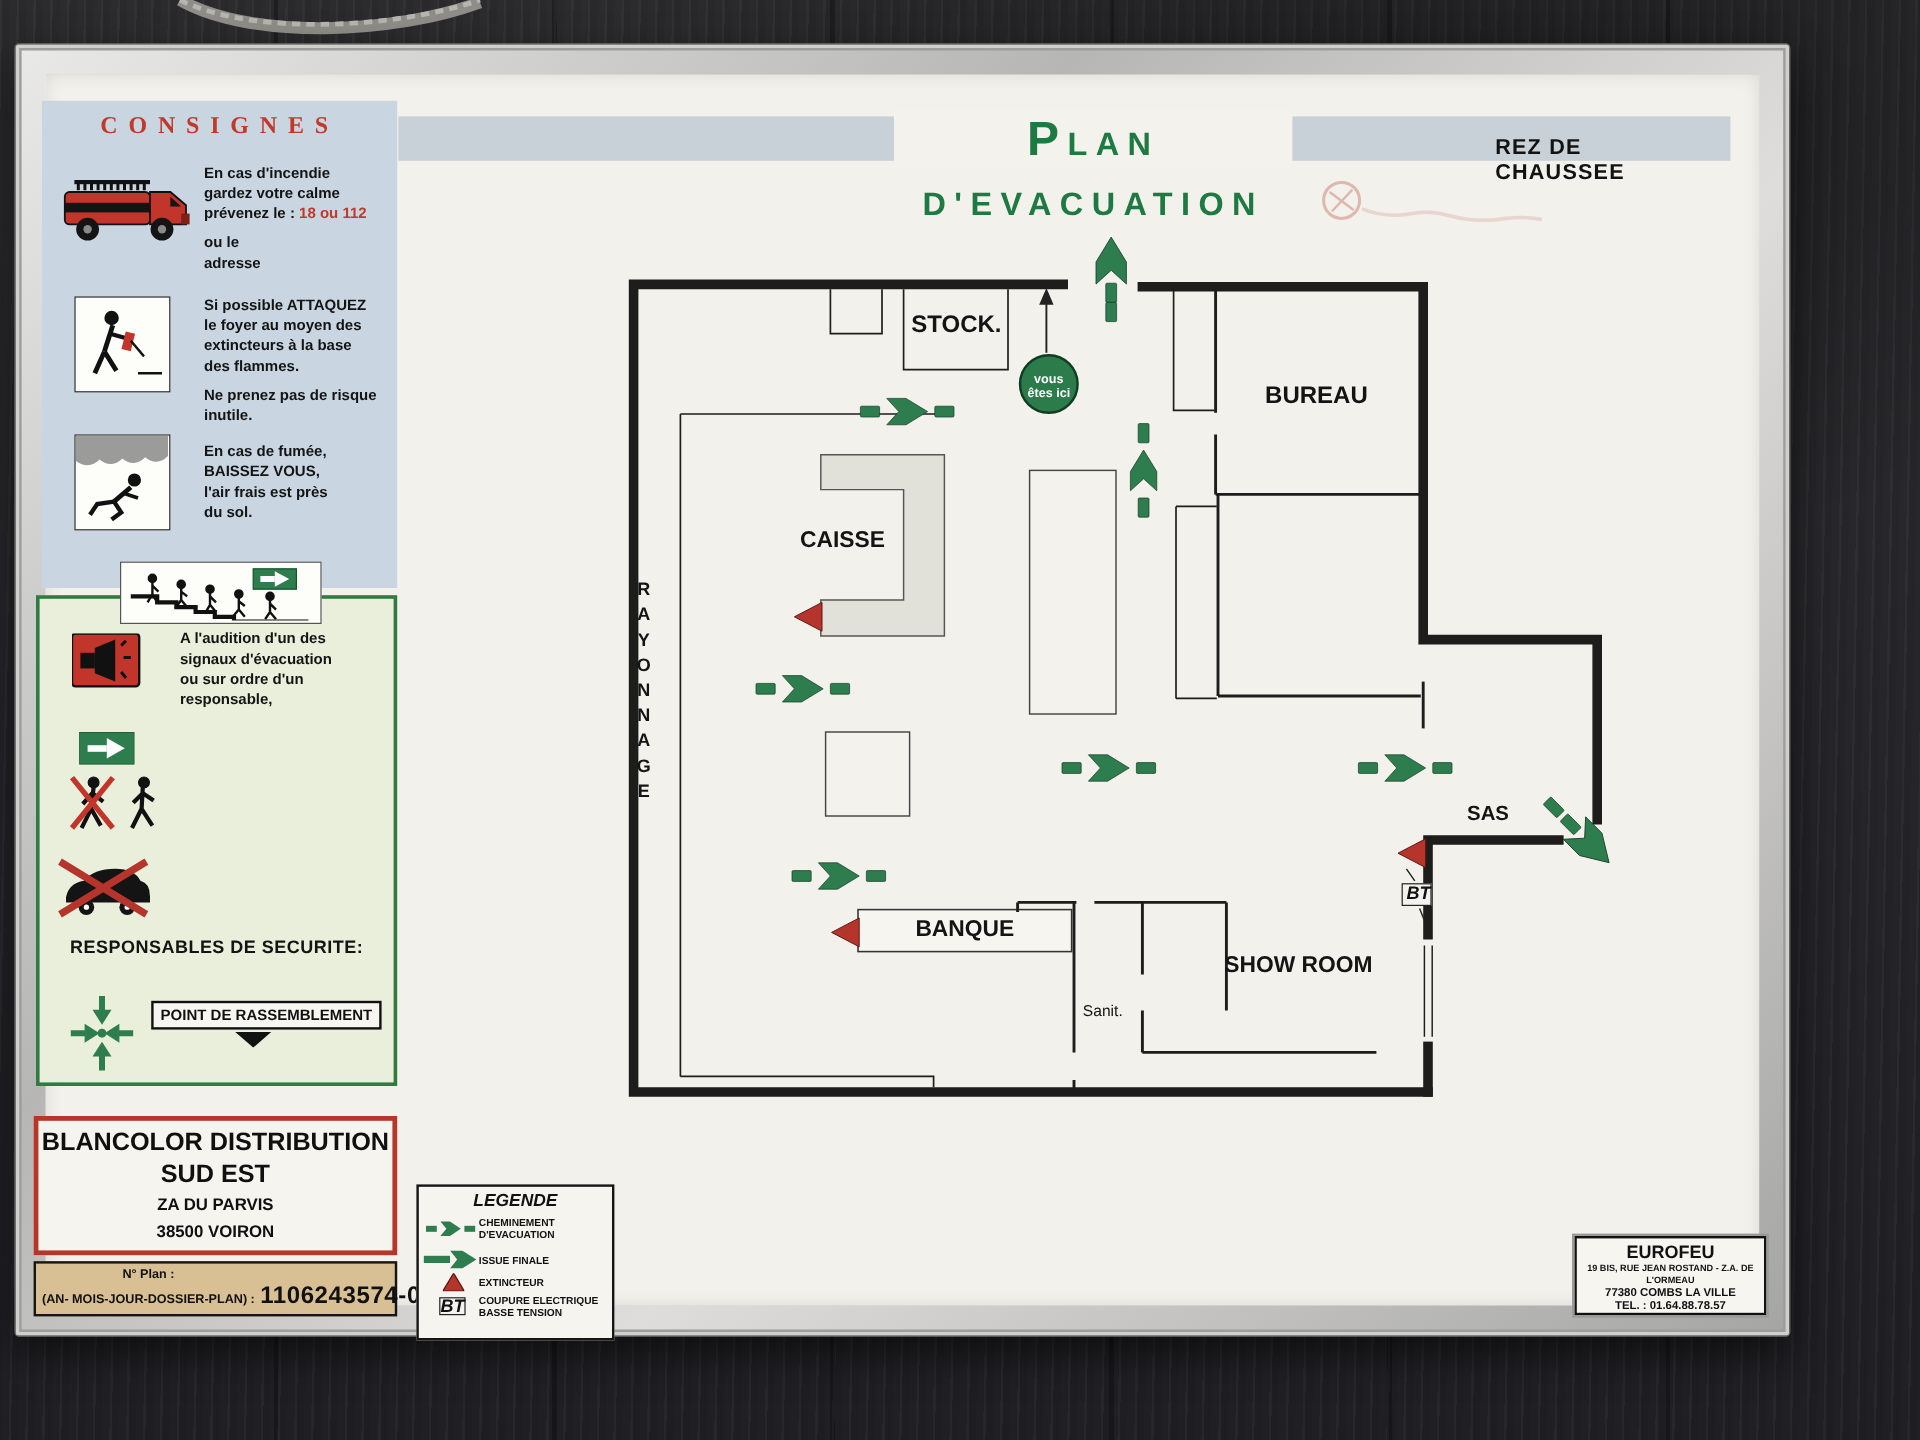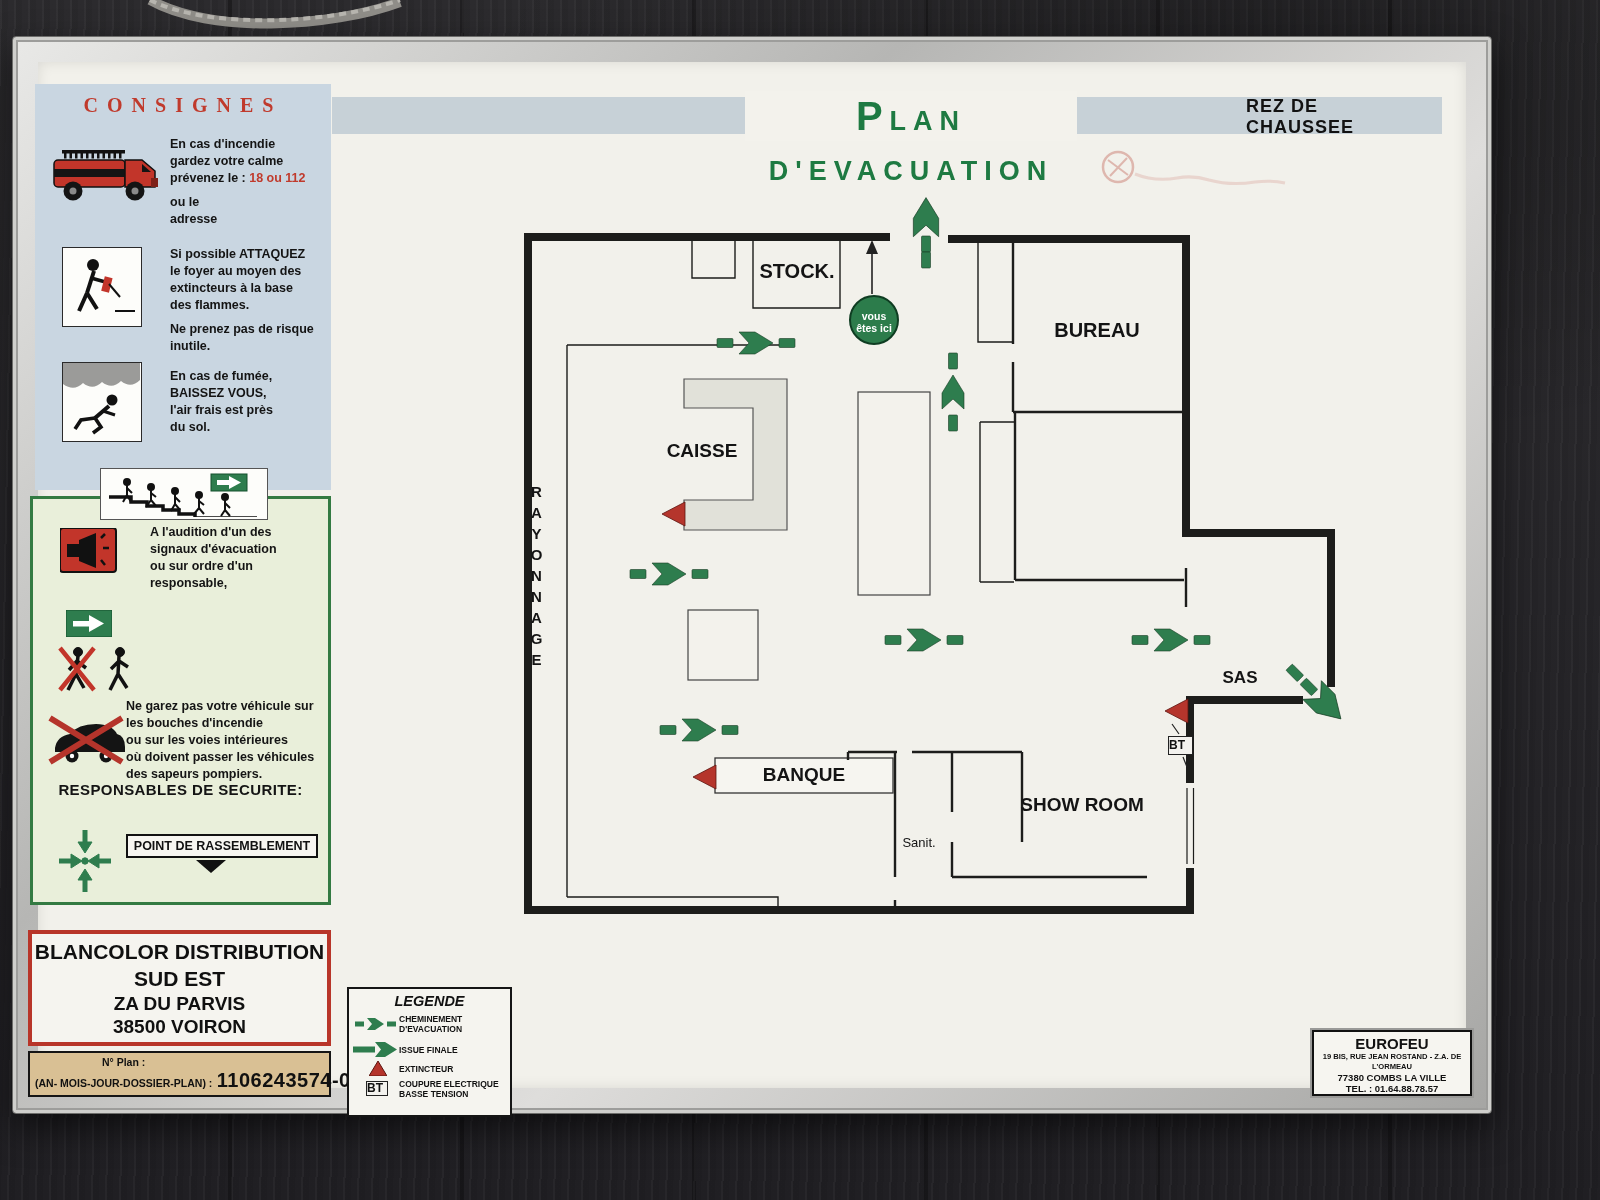--- a/index.html
+++ b/index.html
@@ -31,30 +31,30 @@
   .red{color:#c03a2c;}
   .picto{background:#fdfdfa;border:1.5px solid #2a2a2a;}
   
   .panel-green{background:#e9efda;border:3px solid #337a42;}
   .resp{width:100%;text-align:center;font-weight:bold;font-size:15px;color:#141414;letter-spacing:.4px;}
   .pointbox{border:2px solid #111;background:#f7f6f1;text-align:center;font-weight:bold;font-size:12.5px;line-height:20px;color:#111;}
   .tri-down{width:0;height:0;border-left:15px solid transparent;border-right:15px solid transparent;border-top:13px solid #111;}
   
   .companybox{border:4px solid #b83529;background:#f5f4ef;display:flex;flex-direction:column;align-items:center;justify-content:center;color:#101010;}
   .c1{font-size:21px;font-weight:bold;line-height:27px;}
-  .c2{font-size:19px;font-weight:bold;line-height:23px;}
+  .c2{font-size:14px;font-weight:bold;line-height:23px;}
   .planno{background:#d9c094;border:2.5px solid #151515;color:#111;}
   .planno-label{position:absolute;left:72px;top:3px;font-size:10.5px;font-weight:bold;}
   .planno-line{position:absolute;left:5px;bottom:3px;white-space:nowrap;}
   .planno-format{font-size:10.5px;font-weight:bold;}
   .planno-value{font-size:20px;font-weight:bold;letter-spacing:.5px;}
   .legendbox{background:#f5f4ef;border:2px solid #151515;}
   .legend-title{width:100%;text-align:center;font-weight:bold;font-style:italic;font-size:14.5px;color:#111;}
   .legend-label{font-size:8.5px;font-weight:bold;line-height:9.5px;color:#111;}
-  .btchip{border:1.5px solid #222;background:#f3f2ee;font-size:12px;font-weight:bold;text-align:left;color:#111;}
+  .btchip{border:1.5px solid #222;background:#f3f2ee;font-size:15px;font-weight:bold;text-align:right;color:#111;font-style:italic;}
   
   .room{font-weight:bold;color:#141414;text-align:center;}
   .vert{writing-mode:vertical-rl;text-orientation:upright;font-weight:bold;font-size:15px;letter-spacing:4px;color:#141414;}
   .youhere{width:50px;height:50px;border-radius:50%;background:#2c7c4b;border:2px solid #0f3d22;
     color:#fff;font-size:10.5px;font-weight:bold;line-height:12px;text-align:center;padding-top:13px;}
   .btplan{width:25px;height:19px;line-height:16px;}
   .eurofeu{background:#f6f5f0;border:2px solid #111;outline:2px solid #9a9a98;text-align:center;color:#111;padding-top:3px;}
   .e1{font-size:15px;font-weight:bold;line-height:17px;}
   .e2{font-size:7.6px;font-weight:bold;line-height:10px;}
   .e3{font-size:9.5px;font-weight:bold;line-height:11px;}
@@ -69,21 +69,21 @@
     <path d="M30,0 C90,30 210,24 280,0" stroke="#b7b5af" stroke-width="4" fill="none" stroke-dasharray="7 5"></path>
   </svg>
 
   <div class="abs frame"></div>
   <div class="abs sign"></div>
 
   <div class="abs strip" style="left:332px;top:97px;width:1110px;height:37px"></div>
   <div class="abs titlebox" style="left:745px;top:91px;width:332px;height:50px">
     <div class="plan-title">PLAN D'EVACUATION</div>
   </div>
-  <div class="abs floor-label" style="left:1246px;top:96px;width:180px">REZ DE CHAUSSEE</div>
+  <div class="abs floor-label" style="left:1246px;top:112px;width:180px">REZ DE CHAUSSEE</div>
 
   <svg class="abs" style="left:1080px;top:138px" width="250" height="60">
     <g stroke="rgba(185,70,55,.34)" fill="none">
       <circle cx="38" cy="29" r="15" stroke-width="2.5"></circle>
       <path d="M28,22 L48,37 M47,20 L30,38" stroke-width="2"></path>
       <path d="M55,36 q20,8 42,4 q16,-3 32,2 q22,6 46,2 q16,-2 30,1" stroke-width="3" stroke="rgba(185,70,55,.16)"></path>
     </g>
   </svg>
 
   <div class="abs panel-blue" style="left:35px;top:84px;width:296px;height:406px"></div>
@@ -196,25 +196,20 @@
           <circle cx="0" cy="4" r="4.5"></circle>
           <path d="M0,8 L-2,26 M-2,26 L-10,42 M-2,26 L6,40 M-1,13 L-9,22 M-1,13 L8,20" stroke-width="3.5" fill="none"></path>
         </g>
       <g transform="translate(62,8)">
           <circle cx="2" cy="4" r="4.5"></circle>
           <path d="M1,8 L0,26 M0,26 L-8,42 M0,26 L9,40 M1,13 L-7,21 M1,13 L10,19" stroke-width="3.5" fill="none"></path>
         </g>
     </g>
     <path d="M4,8 L38,50 M38,8 L4,50" stroke="#c2352a" stroke-width="4.5"></path>
   </svg>
-  <div class="abs txt pre" style="left:126px;top:698px">Ne garez pas votre véhicule sur
-les bouches d'incendie
-ou sur les voies intérieures
-où doivent passer les véhicules
-des sapeurs pompiers.</div>
 
   <svg class="abs" style="left:46px;top:712px" width="80" height="54">
     <path d="M9,36 q2,-12 15,-14 q8,-10 26,-10 q16,0 21,10 q8,2 8,13 v5 h-70 z" fill="#141414"></path>
     <circle cx="26" cy="44" r="6.5" fill="#141414"></circle>
       <circle cx="26" cy="44" r="2.2" fill="#fff"></circle>
     <circle cx="60" cy="44" r="6.5" fill="#141414"></circle>
       <circle cx="60" cy="44" r="2.2" fill="#fff"></circle>
     <path d="M4,6 L76,50 M76,6 L4,50" stroke="#b5342b" stroke-width="6"></path>
   </svg>
 

